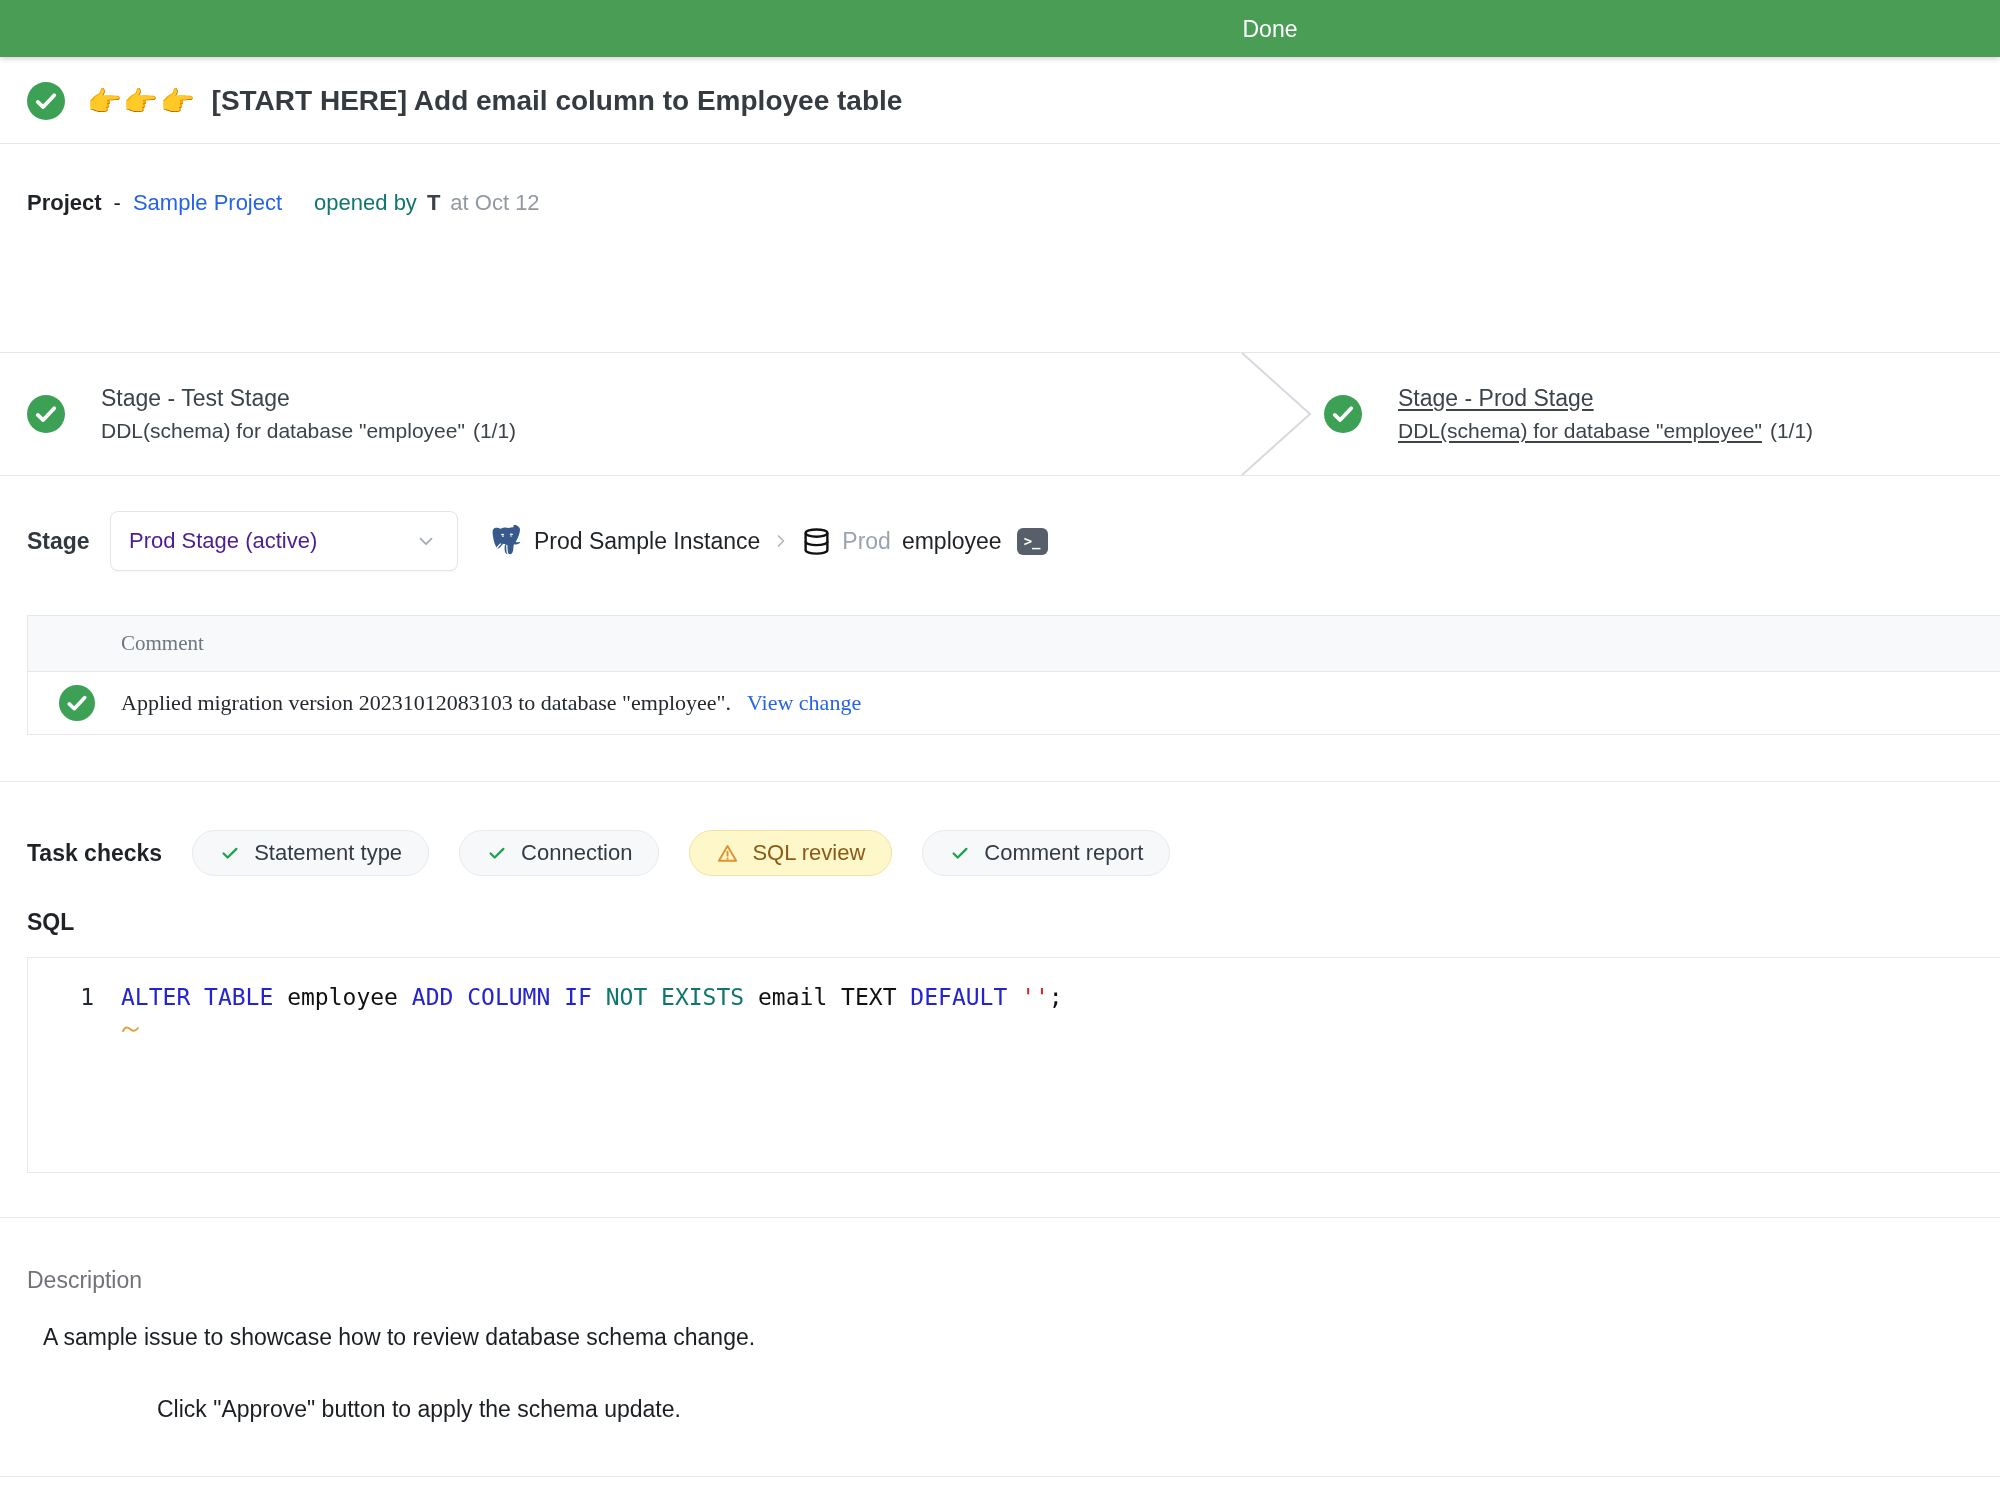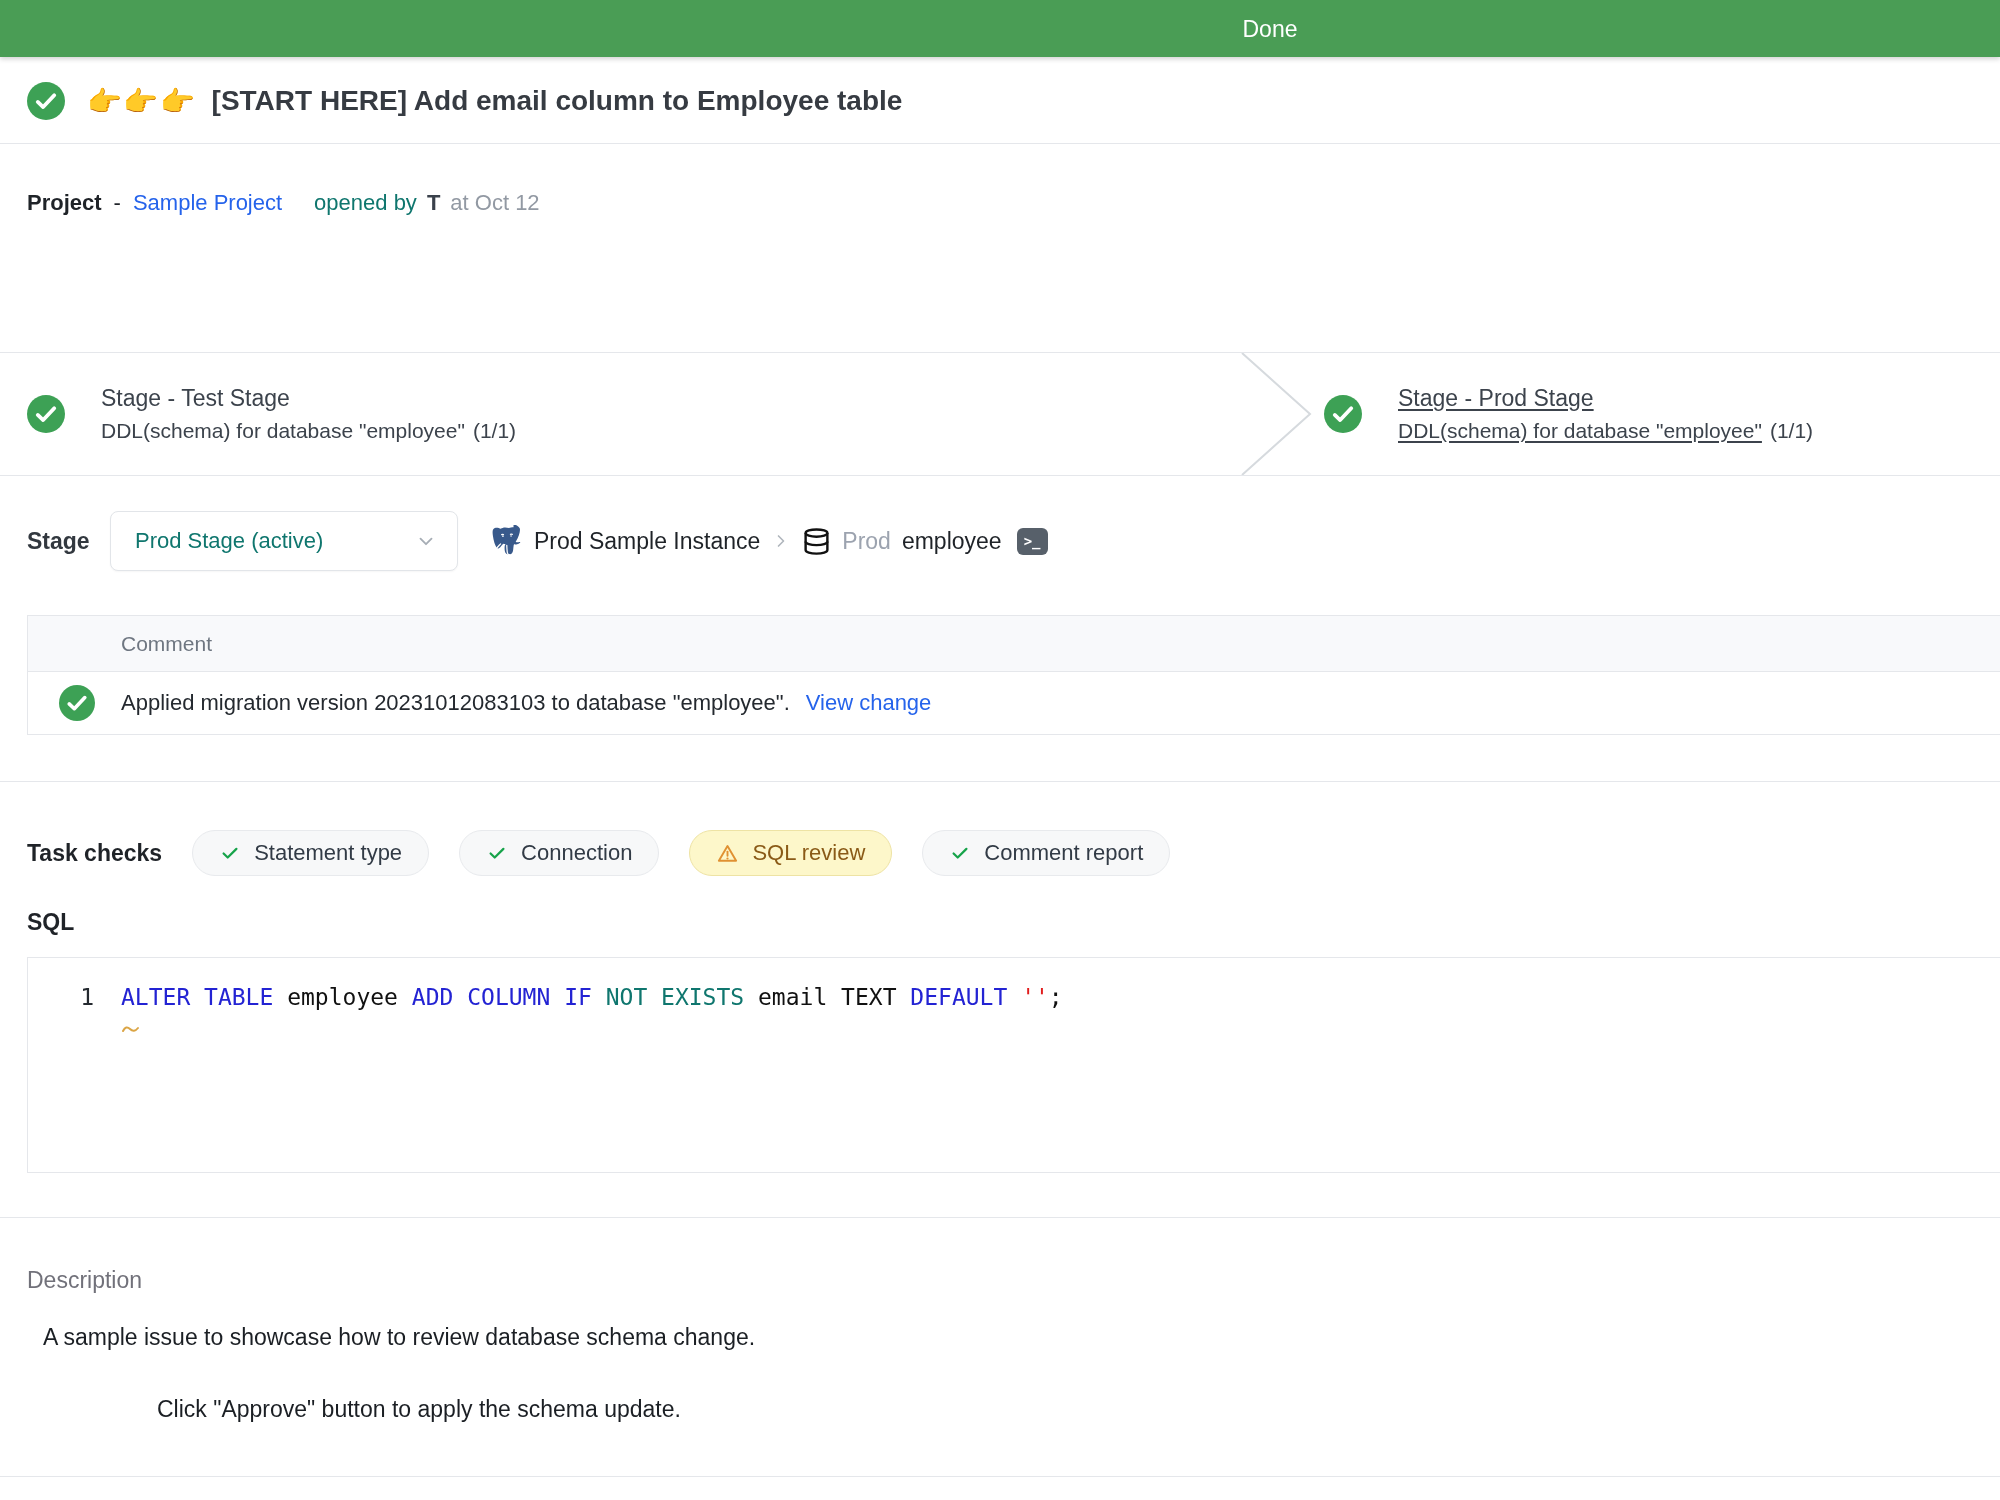--- a/index.html
+++ b/index.html
@@ -37,32 +37,32 @@
   .stage-title{font-size:23px;font-weight:500;color:#3c434c;margin-bottom:7px;}
   .stage-sub{font-size:21px;color:#3c434c;}
   .stage-progress{margin-left:8px;}
   .linked .stage-title,.linked .sub-main{text-decoration:underline;text-underline-offset:3px;}
 
   
   .stage-select-row{margin-top:35px;padding-left:27px;display:flex;align-items:center;}
   .stage-select-label{font-size:23px;font-weight:700;color:#32383f;width:83px;}
   .dropdown{width:348px;height:60px;border:1px solid #e2e5e9;border-radius:8px;background:#fff;
             display:flex;align-items:center;justify-content:space-between;
-            padding:0 20px 0 24px;box-sizing:border-box;font-size:22px;color:#0f766e;cursor:pointer;
+            padding:0 20px 0 18px;box-sizing:border-box;font-size:22px;color:#4c1d95;cursor:pointer;
             box-shadow:0 1px 2px rgba(0,0,0,.04);}
   .breadcrumb{display:flex;align-items:center;margin-left:32px;gap:11px;font-size:23px;}
   .crumb-link{color:#1f2328;cursor:pointer;}
   .env-label{color:#9ca3af;}
   .db-link{color:#1f2328;font-weight:500;cursor:pointer;}
   .terminal-icon{width:31px;height:27px;border-radius:6px;background:#57606a;color:#fff;
                  font-family:"DejaVu Sans Mono",monospace;font-size:14px;font-weight:700;
                  display:flex;align-items:center;justify-content:center;cursor:pointer;margin-left:4px;}
 
   
-  .comment-table{margin:44px 0 0 27px;border:1px solid #e5e7eb;border-right:none;}
+  .comment-table{margin:44px 0 0 27px;border:1px solid #e5e7eb;border-right:none;font-family:Liberation Serif, serif;}
   .comment-header{height:55px;background:#f8f9fb;border-bottom:1px solid #e5e7eb;
                   display:flex;align-items:center;padding-left:93px;font-size:21px;color:#6e7681;}
   .comment-row{height:62px;display:flex;align-items:center;padding-left:31px;font-size:22px;}
   .comment-message{margin-left:26px;color:#24292f;}
   .view-change-link{margin-left:16px;color:#2563eb;cursor:pointer;}
 
   .divider{border-top:1px solid #e5e7eb;height:0;}
   .divider-1{margin-top:46px;}
   .divider-2{margin-top:44px;}
   .divider-3{margin-top:53px;}

